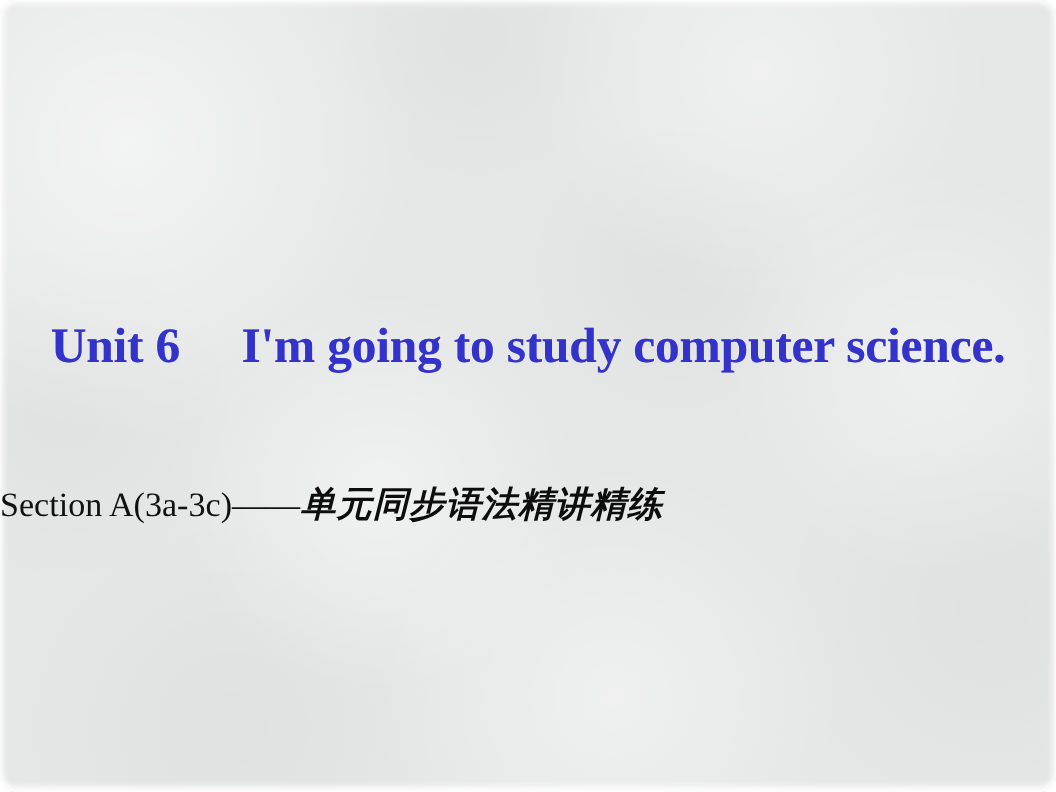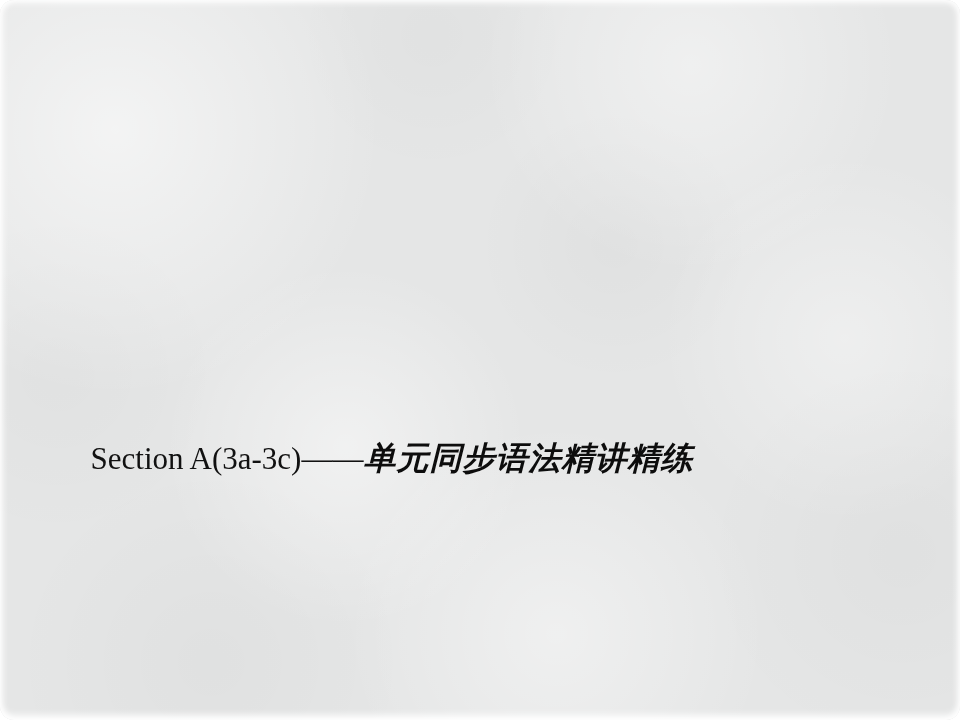--- a/index.html
+++ b/index.html
@@ -79,21 +79,21 @@
     color: #3333cc;
     white-space: pre;
     text-shadow: 0 0 0.6px rgba(51,51,204,0.45);
   }
 
   .subtitle-block {
     position: absolute;
     left: 0;
     top: 437px;
     width: 784px;
-    text-align: center;
+    text-align: left;
     z-index: 3;
   }
 
   .subtitle-line {
     display: inline-block;
     font-family: "Liberation Serif", "DejaVu Serif", serif;
     font-weight: normal;
     font-size: 31px;
     line-height: 42px;
     color: #111111;
@@ -107,18 +107,21 @@
     font-size: 32px;
     letter-spacing: 1px;
     color: #0d0d0d;
   }
 </style>
 </head>
 <body>
 
 <div class="slide">
 
+  <div class="title-block">
+    <div class="title-line">Unit 6  I'm going to study computer science.</div>
+  </div>
 
   <div class="subtitle-block">
     <div class="subtitle-line"><span>Section A(3a-3c)——</span><span class="subtitle-cn">单元同步语法精讲精练</span></div>
   </div>
 
 </div>
 
 </body></html>

